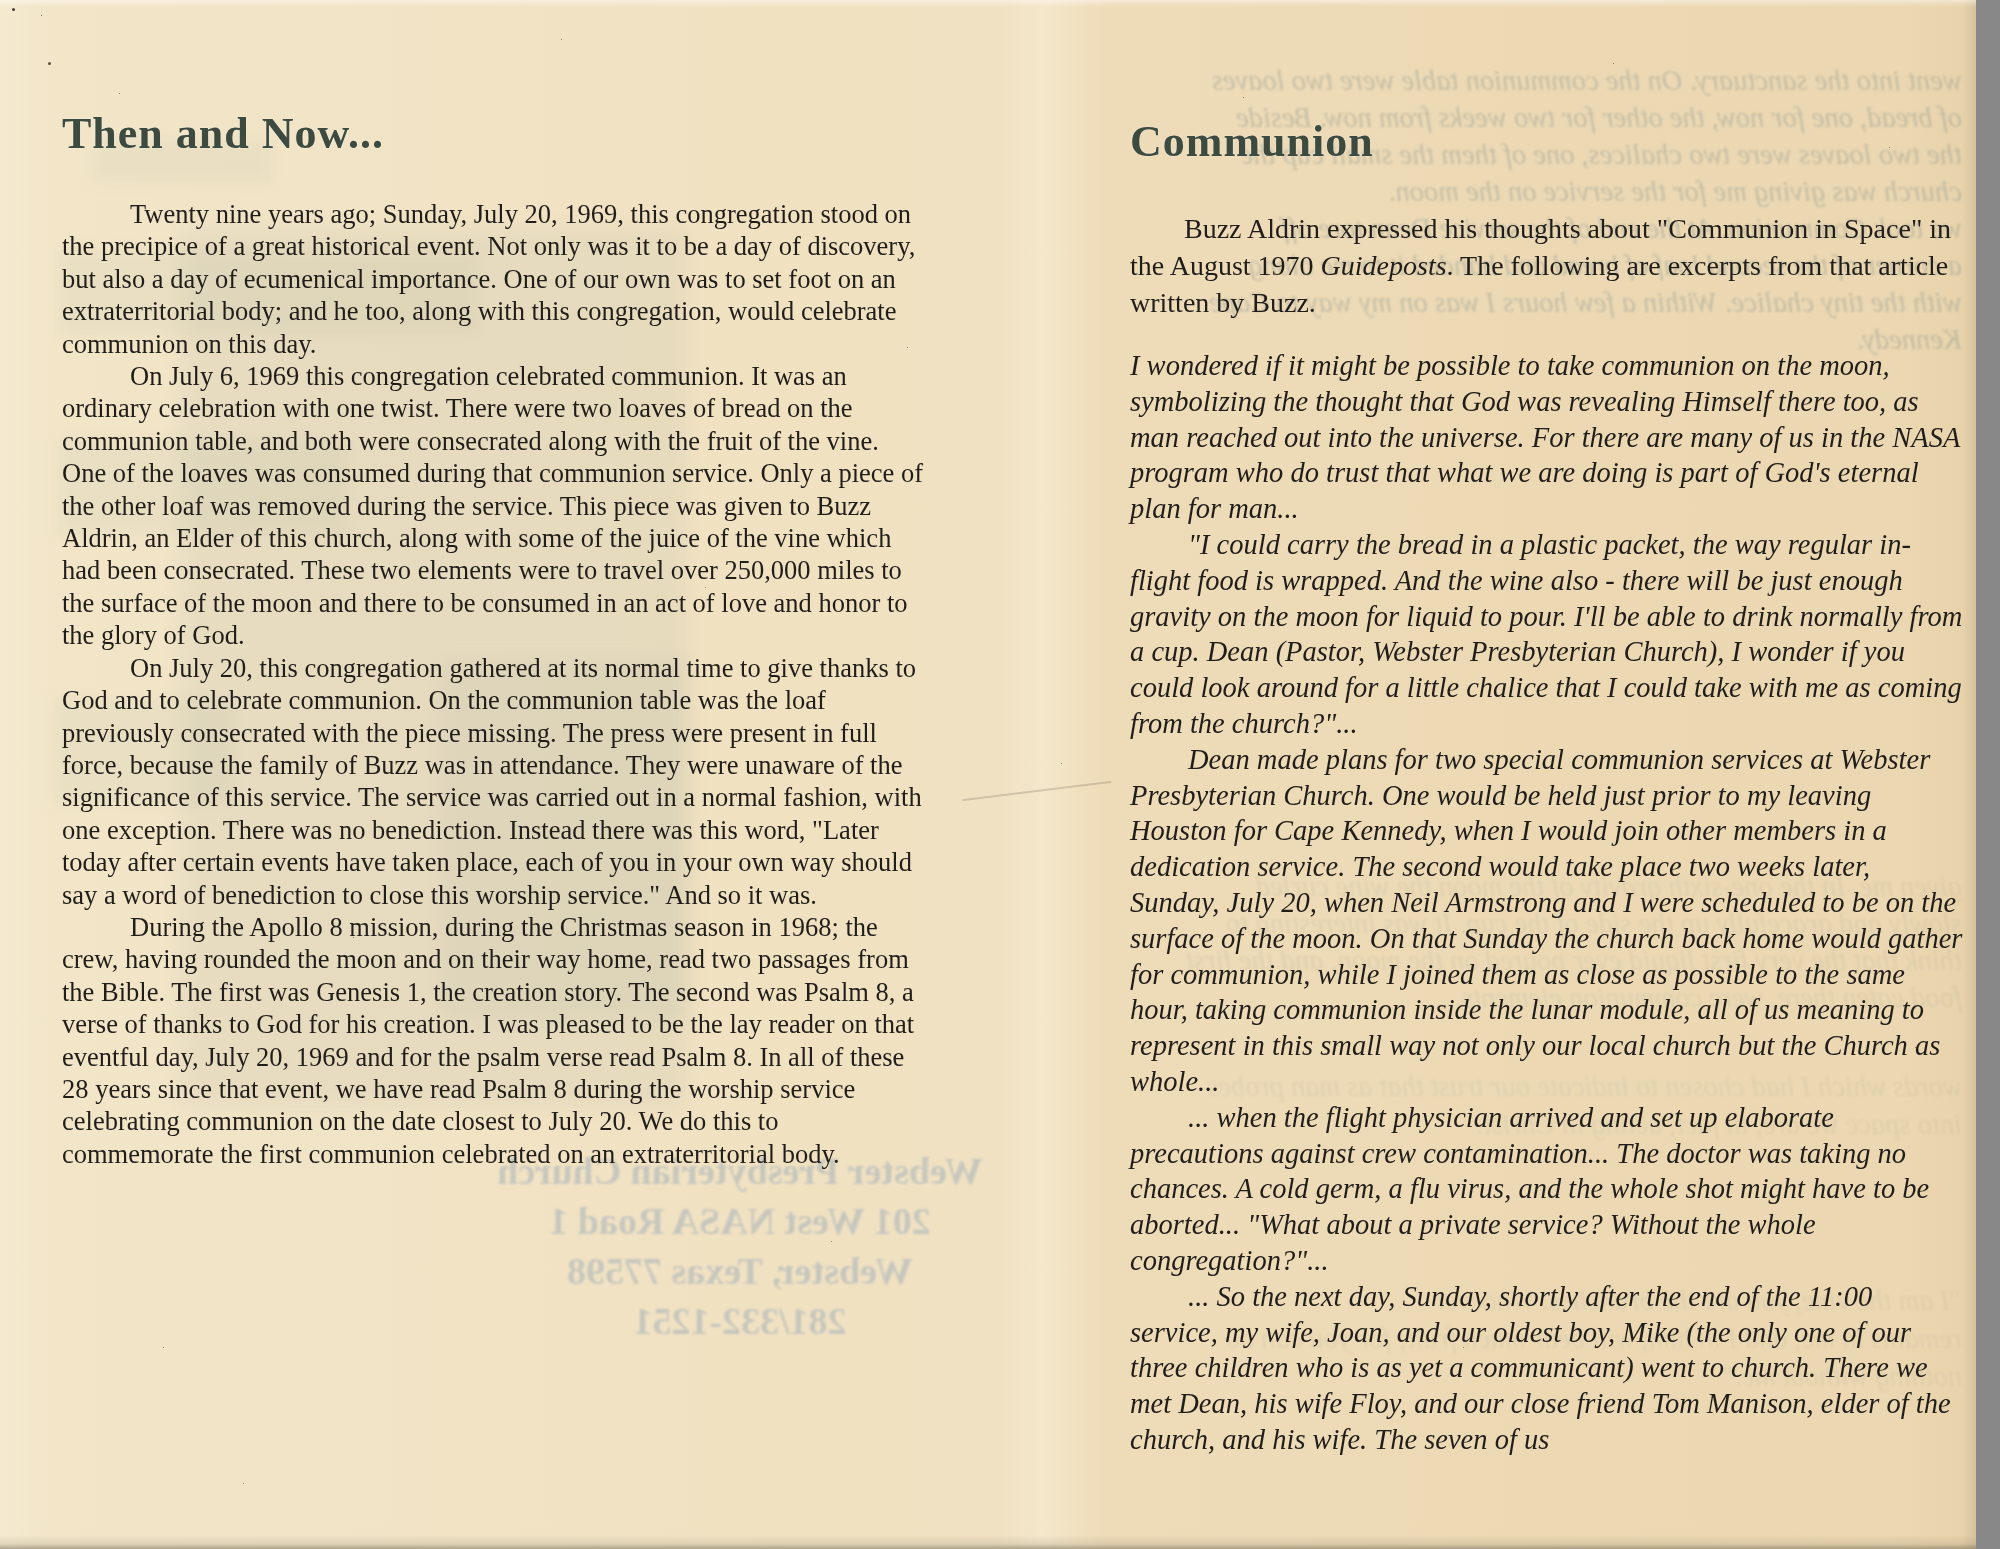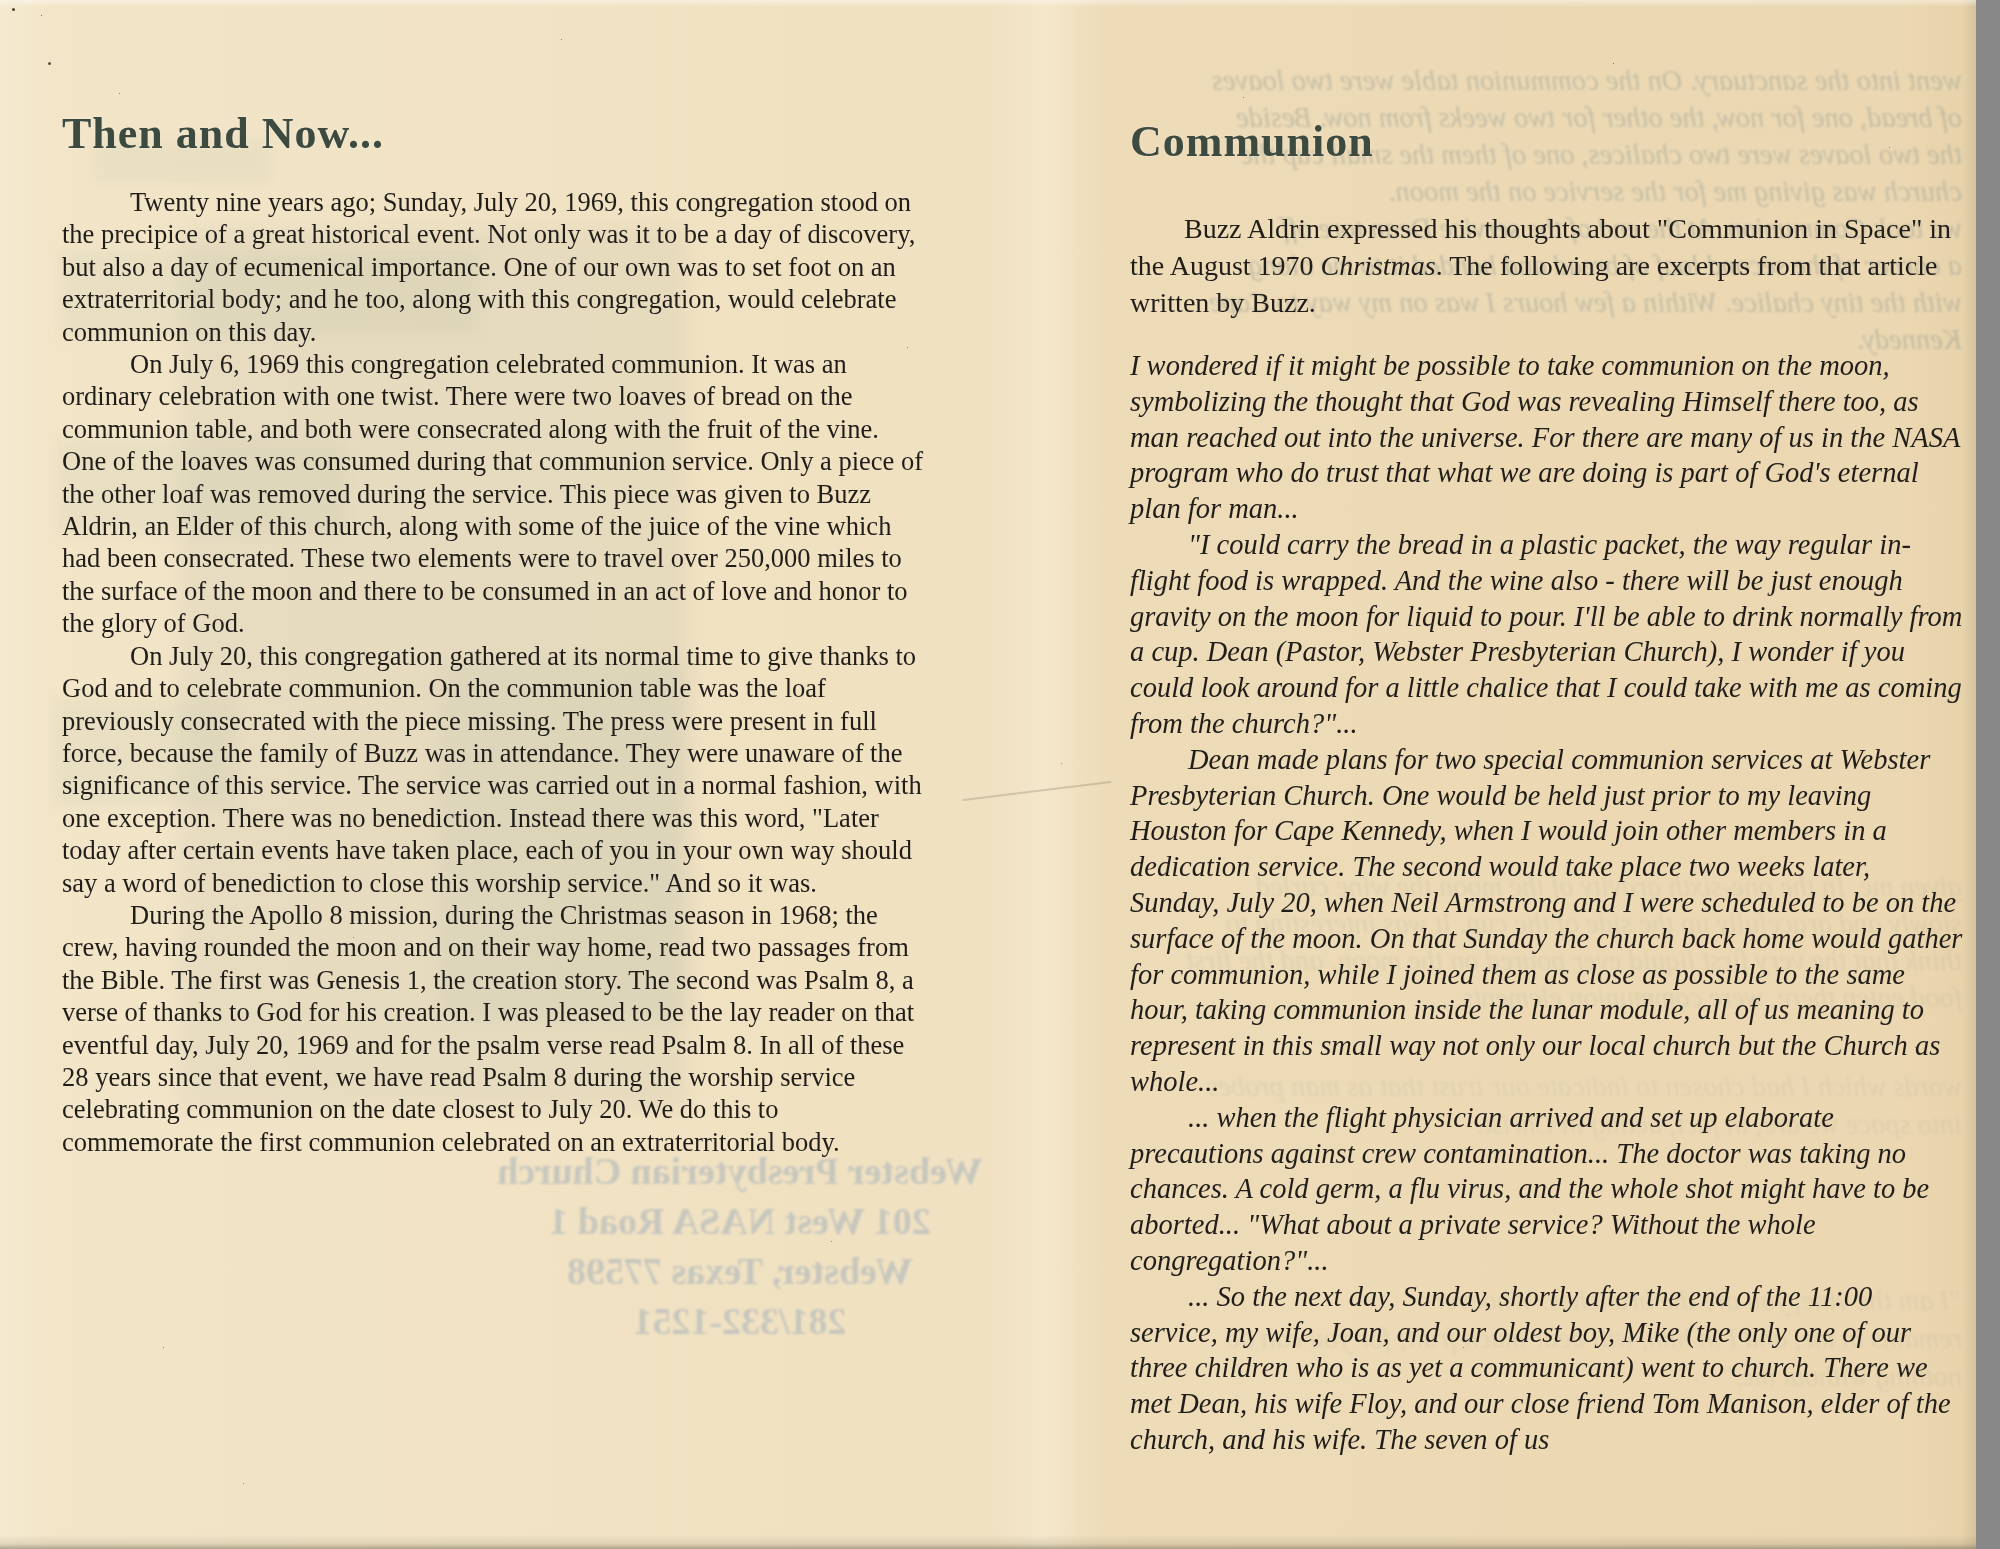--- a/index.html
+++ b/index.html
@@ -35,21 +35,21 @@
   .bleed-low{left:1058px;top:1068px;width:904px;font-size:28.5px;line-height:38px;opacity:.13;}
   .bleed-vine{left:1058px;top:1282px;width:904px;font-size:28.5px;line-height:38px;opacity:.12;}
   .bleed-address{left:420px;top:1146px;width:640px;text-align:center;font-style:normal;
     font-weight:bold;color:#8fa3b8;font-size:38px;line-height:50px;opacity:.42;filter:blur(1.2px);}
   
   .col{position:absolute;z-index:3;}
   h1.head{margin:0;font-size:44px;line-height:44px;font-weight:bold;color:#3d4a40;
     letter-spacing:1px;text-shadow:0 0 2px rgba(255,255,255,.5);}
   .col-left{left:62px;top:112px;width:862px;}
   .col-left .body{margin:0;font-size:26.5px;line-height:32.4px;color:#211e1a;text-indent:68px;}
-  .col-left .body-wrap{margin-top:30px;}
+  .col-left .body-wrap{margin-top:42px;}
   .byline{margin-top:36px;font-size:26.5px;line-height:34px;color:#211e1a;}
   .col-right{left:1130px;top:120px;width:836px;}
   .col-right .intro{margin:46px 0 0 0;font-size:28px;line-height:37px;color:#211e1a;text-indent:54px;}
   .col-right .intro .cite{font-style:italic;}
   .excerpts{margin-top:27px;}
   .excerpts .ex{margin:0;font-size:28.5px;line-height:35.8px;color:#211e1a;font-style:italic;text-indent:58px;}
   .excerpts .ex.first{text-indent:0;margin-top:11px;}
 </style>
 </head>
 <body>
@@ -103,21 +103,21 @@
     <div class="body-wrap">
       <p class="body">Twenty nine years ago; Sunday, July 20, 1969, this congregation stood on the precipice of a great historical event. Not only was it to be a day of discovery, but also a day of ecumenical importance. One of our own was to set foot on an extraterritorial body; and he too, along with this congregation, would celebrate communion on this day.</p>
       <p class="body">On July 6, 1969 this congregation celebrated communion. It was an ordinary celebration with one twist. There were two loaves of bread on the communion table, and both were consecrated along with the fruit of the vine. One of the loaves was consumed during that communion service. Only a piece of the other loaf was removed during the service. This piece was given to Buzz Aldrin, an Elder of this church, along with some of the juice of the vine which had been consecrated. These two elements were to travel over 250,000 miles to the surface of the moon and there to be consumed in an act of love and honor to the glory of God.</p>
       <p class="body">On July 20, this congregation gathered at its normal time to give thanks to God and to celebrate communion. On the communion table was the loaf previously consecrated with the piece missing. The press were present in full force, because the family of Buzz was in attendance. They were unaware of the significance of this service. The service was carried out in a normal fashion, with one exception. There was no benediction. Instead there was this word, "Later today after certain events have taken place, each of you in your own way should say a word of benediction to close this worship service." And so it was.</p>
       <p class="body">During the Apollo 8 mission, during the Christmas season in 1968; the crew, having rounded the moon and on their way home, read two passages from the Bible. The first was Genesis 1, the creation story. The second was Psalm 8, a verse of thanks to God for his creation. I was pleased to be the lay reader on that eventful day, July 20, 1969 and for the psalm verse read Psalm 8. In all of these 28 years since that event, we have read Psalm 8 during the worship service celebrating communion on the date closest to July 20. We do this to commemorate the first communion celebrated on an extraterritorial body.</p>
     </div>
   </div>
 
   <div class="col col-right">
     <h1 class="head">Communion</h1>
-    <p class="intro"><span>Buzz Aldrin expressed his thoughts about "Communion in Space" in the August 1970 </span><span class="cite">Christmas</span><span>. The following are excerpts from that article written by Buzz.</span></p>
+    <p class="intro"><span>Buzz Aldrin expressed his thoughts about "Communion in Space" in the August 1970 </span><span class="cite">Guideposts</span><span>. The following are excerpts from that article written by Buzz.</span></p>
     <div class="excerpts">
       <p class="ex first">I wondered if it might be possible to take communion on the moon, symbolizing the thought that God was revealing Himself there too, as man reached out into the universe. For there are many of us in the NASA program who do trust that what we are doing is part of God's eternal plan for man...</p>
       <p class="ex">"I could carry the bread in a plastic packet, the way regular in-flight food is wrapped. And the wine also - there will be just enough gravity on the moon for liquid to pour. I'll be able to drink normally from a cup. Dean (Pastor, Webster Presbyterian Church), I wonder if you could look around for a little chalice that I could take with me as coming from the church?"...</p>
       <p class="ex">Dean made plans for two special communion services at Webster Presbyterian Church. One would be held just prior to my leaving Houston for Cape Kennedy, when I would join other members in a dedication service. The second would take place two weeks later, Sunday, July 20, when Neil Armstrong and I were scheduled to be on the surface of the moon. On that Sunday the church back home would gather for communion, while I joined them as close as possible to the same hour, taking communion inside the lunar module, all of us meaning to represent in this small way not only our local church but the Church as whole...</p>
       <p class="ex">... when the flight physician arrived and set up elaborate precautions against crew contamination... The doctor was taking no chances. A cold germ, a flu virus, and the whole shot might have to be aborted... "What about a private service? Without the whole congregation?"...</p>
       <p class="ex">... So the next day, Sunday, shortly after the end of the 11:00 service, my wife, Joan, and our oldest boy, Mike (the only one of our three children who is as yet a communicant) went to church. There we met Dean, his wife Floy, and our close friend Tom Manison, elder of the church, and his wife. The seven of us</p>
     </div>
   </div>
 
 </div>

